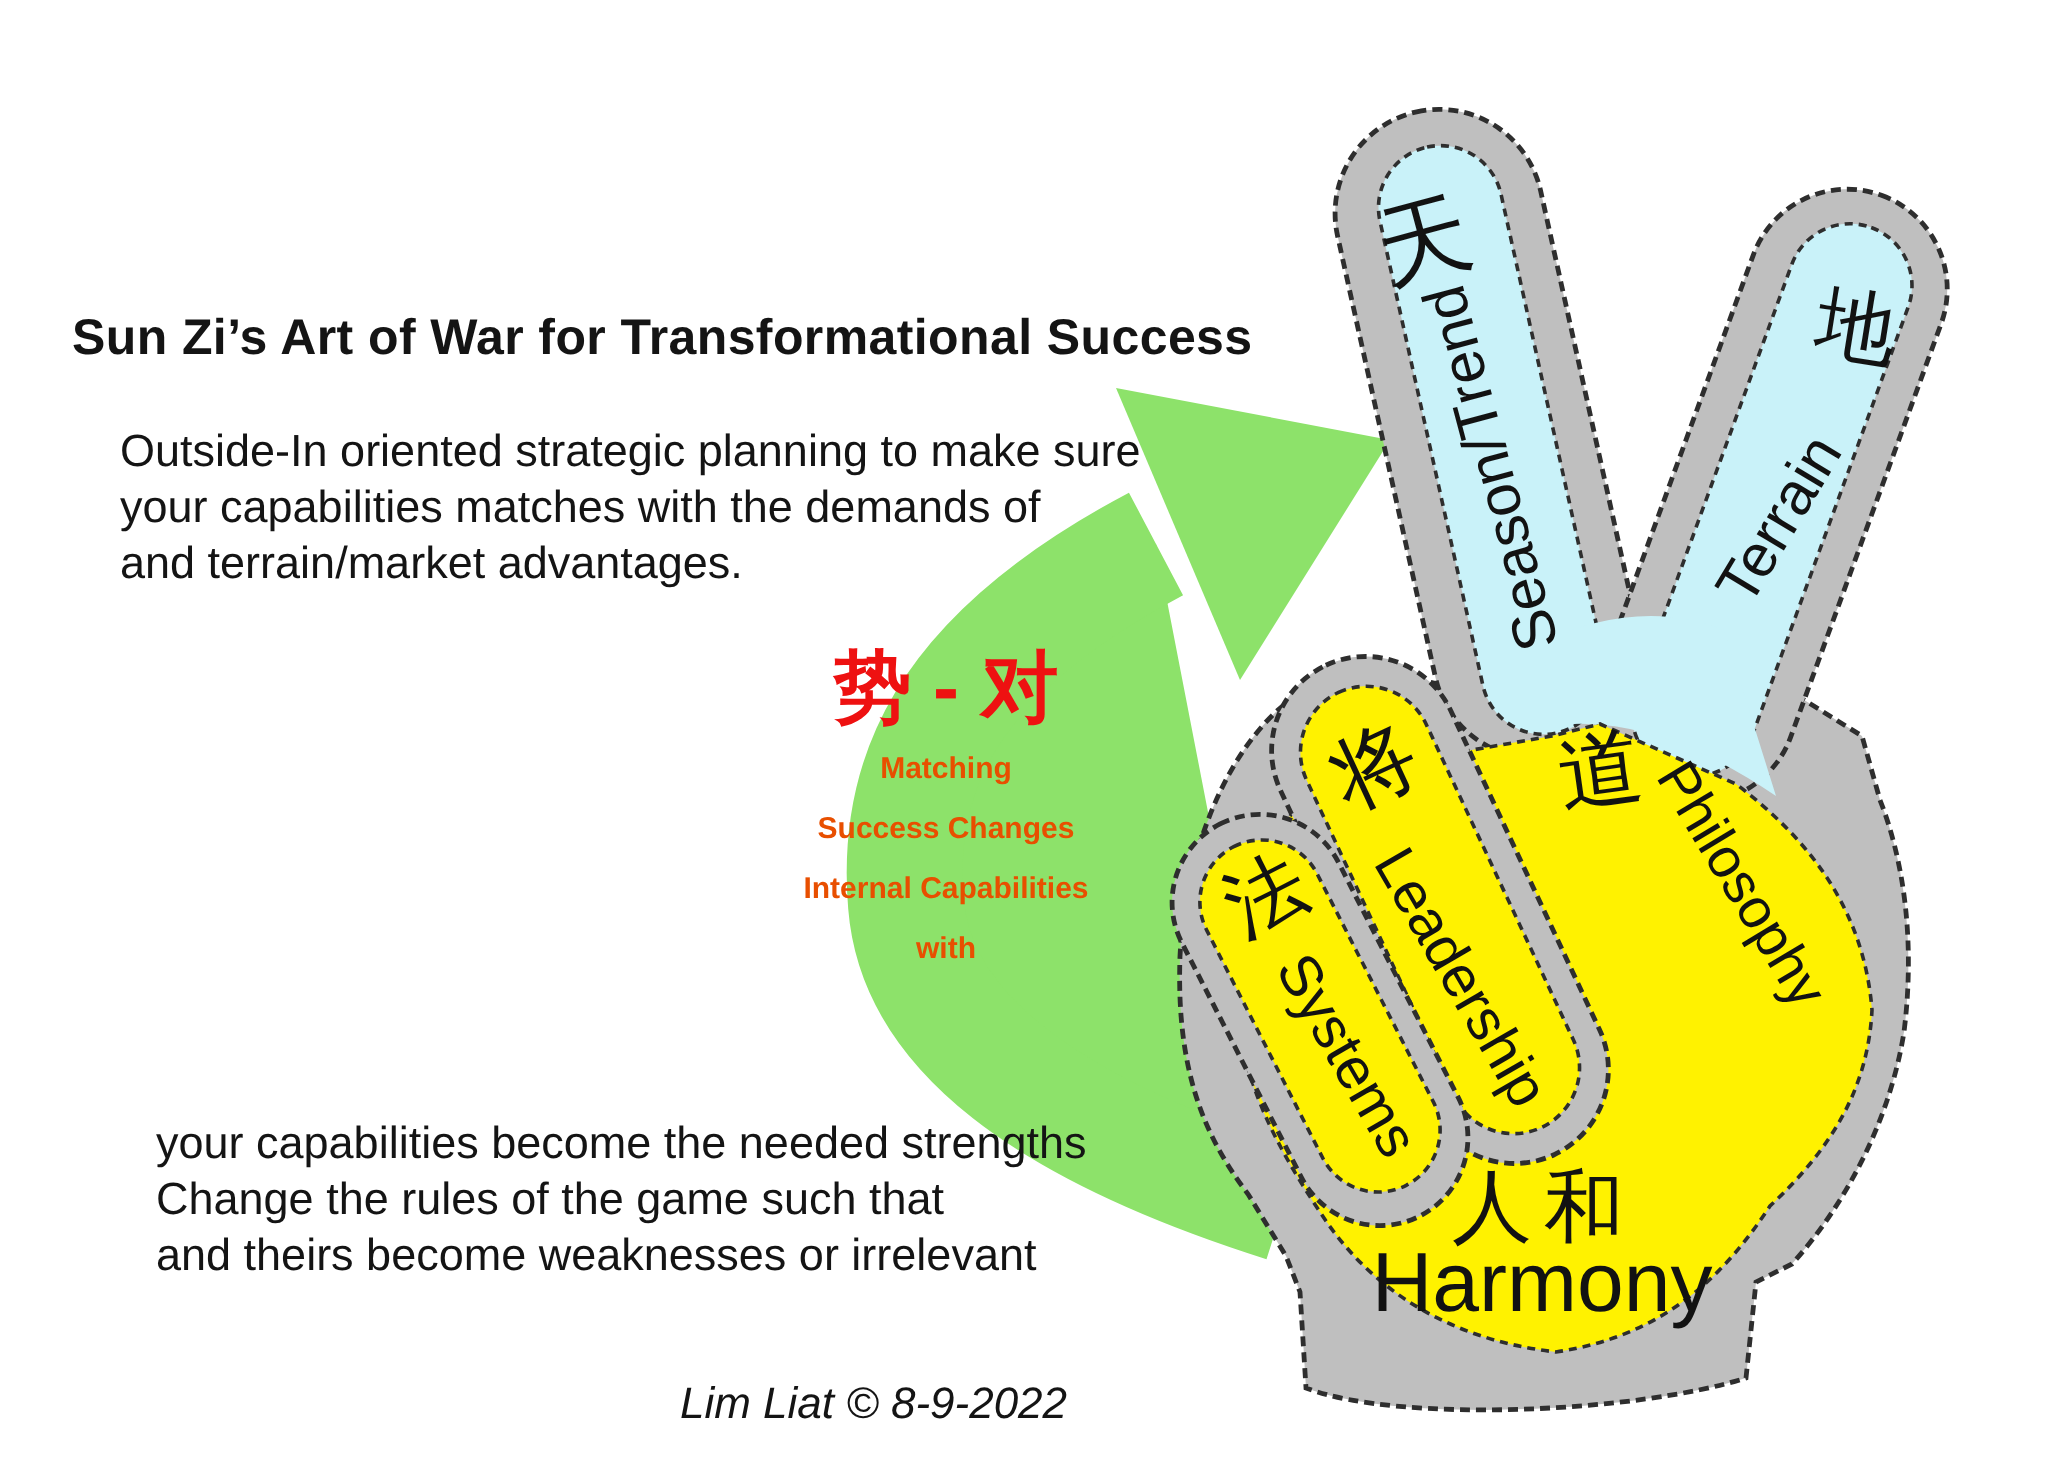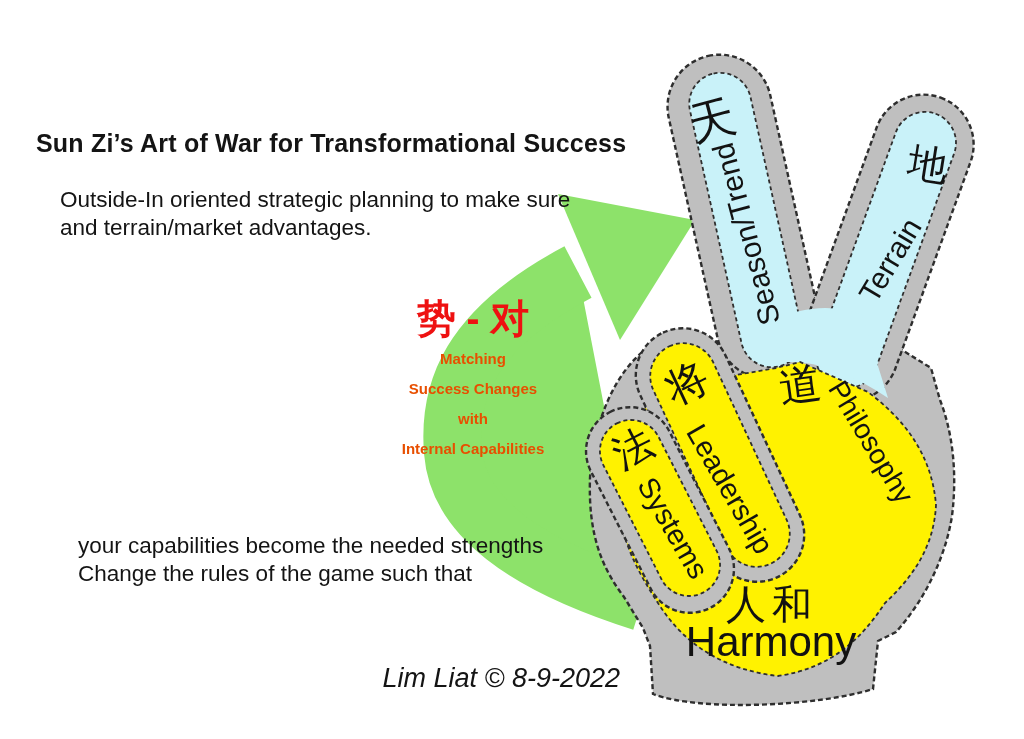--- a/index.html
+++ b/index.html
@@ -1,39 +1,39 @@
 <!DOCTYPE html>
 <html style="--green: #8de26a; --finger-blue: #c9f2f9; --hand-yellow: #fff200; --hand-gray: #bfbfbf; --outline: #2e2e2e; --red: #ee1111; --orange: #e84f00; --ink: #141414;"><head>
 <meta charset="utf-8">
 <style>
   html,body{margin:0;padding:0;background:#fff;}
   .canvas{
     position:relative;width:1024px;height:739px;overflow:hidden;background:#fff;
     font-family:"Liberation Sans", sans-serif;color:var(--ink,#141414);
   }
   .canvas svg{position:absolute;left:0;top:0;z-index:1;}
-  .txt{position:absolute;z-index:3;}
+  .txt{position:absolute;z-index:3;margin-top:26px;}
   .title{
     left:36px;top:129px;font-size:25px;font-weight:bold;letter-spacing:.2px;white-space:nowrap;
   }
   .para{font-size:22.5px;line-height:28px;white-space:nowrap;}
   .para-intro{left:60px;top:186px;}
   .para-change{left:78px;top:532px;}
   .matching-block{
     left:352px;top:294px;width:242px;text-align:center;
   }
   .matching-hanzi{
     font-size:39px;font-weight:bold;color:var(--red,#ee1111);line-height:50px;
     font-family:"Liberation Sans","DejaVu Sans",sans-serif;white-space:nowrap;
   }
   .matching-line{
     font-size:15px;font-weight:bold;color:var(--orange,#e84f00);line-height:30px;white-space:nowrap;
   }
   .credit{
-    left:340px;top:663px;width:280px;text-align:right;font-style:italic;font-size:27px;
+    left:340px;top:663px;width:280px;text-align:left;font-style:italic;font-size:22px;
   }
   svg text{
     font-family:"Liberation Sans","DejaVu Sans",sans-serif;
     fill:#121212;text-anchor:middle;dominant-baseline:central;
   }
   svg .cjk{font-weight:500;}
   .hand-outer{fill:var(--hand-gray,#bfbfbf);stroke:var(--outline,#2e2e2e);stroke-width:2.4;stroke-dasharray:5 3;}
   .inner-fill{stroke:var(--outline,#2e2e2e);stroke-width:1.8;stroke-dasharray:4 3;}
   .blue{fill:var(--finger-blue,#c9f2f9);}
   .yellow{fill:var(--hand-yellow,#fff200);}
@@ -89,31 +89,33 @@
     <text font-size="28" transform="translate(871,442) rotate(59)">Philosophy</text>
 
     <text class="cjk" font-size="40" letter-spacing="6" transform="translate(772,604)">人和</text>
     <text font-size="42" transform="translate(771,641)">Harmony</text>
   </svg>
 
   <div class="txt title">Sun Zi’s Art of War for Transformational Success</div>
 
   <div class="txt para para-intro">
     <div>Outside-In oriented strategic planning to make sure</div>
+    <div>your capabilities matches with the demands of</div>
     <div>and terrain/market advantages.</div>
   </div>
 
   <div class="txt matching-block">
     <div class="matching-hanzi">势 - 对</div>
     <div class="matching-line">Matching</div>
     <div class="matching-line">Success Changes</div>
+    <div class="matching-line">Internal Capabilities</div>
     <div class="matching-line">with</div>
-    <div class="matching-line">Internal Capabilities</div>
   </div>
 
   <div class="txt para para-change">
     <div>your capabilities become the needed strengths</div>
     <div>Change the rules of the game such that</div>
+    <div>and theirs become weaknesses or irrelevant</div>
   </div>
 
   <div class="txt credit">Lim Liat © 8-9-2022</div>
 
 </div>
 
 </body></html>

